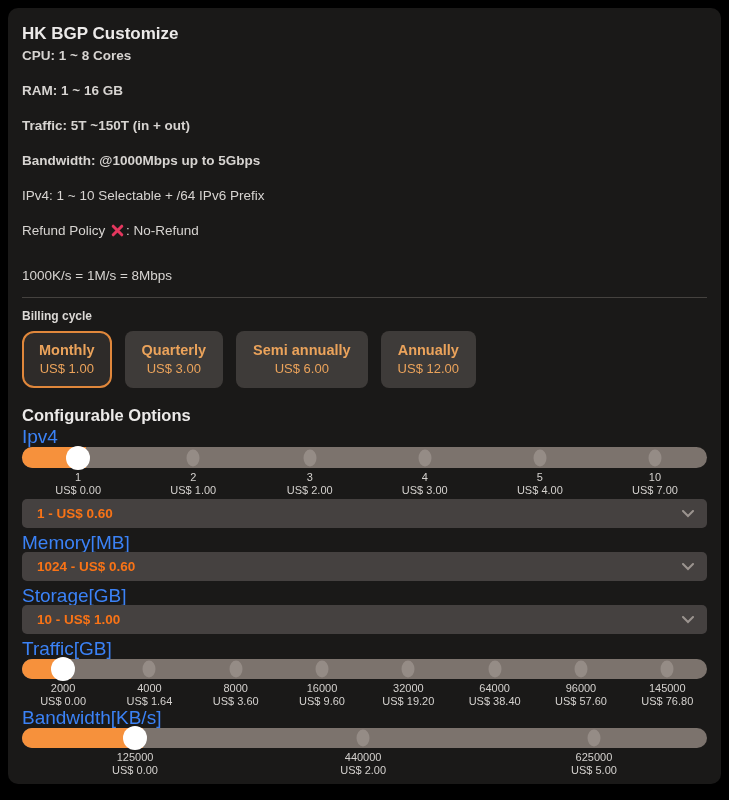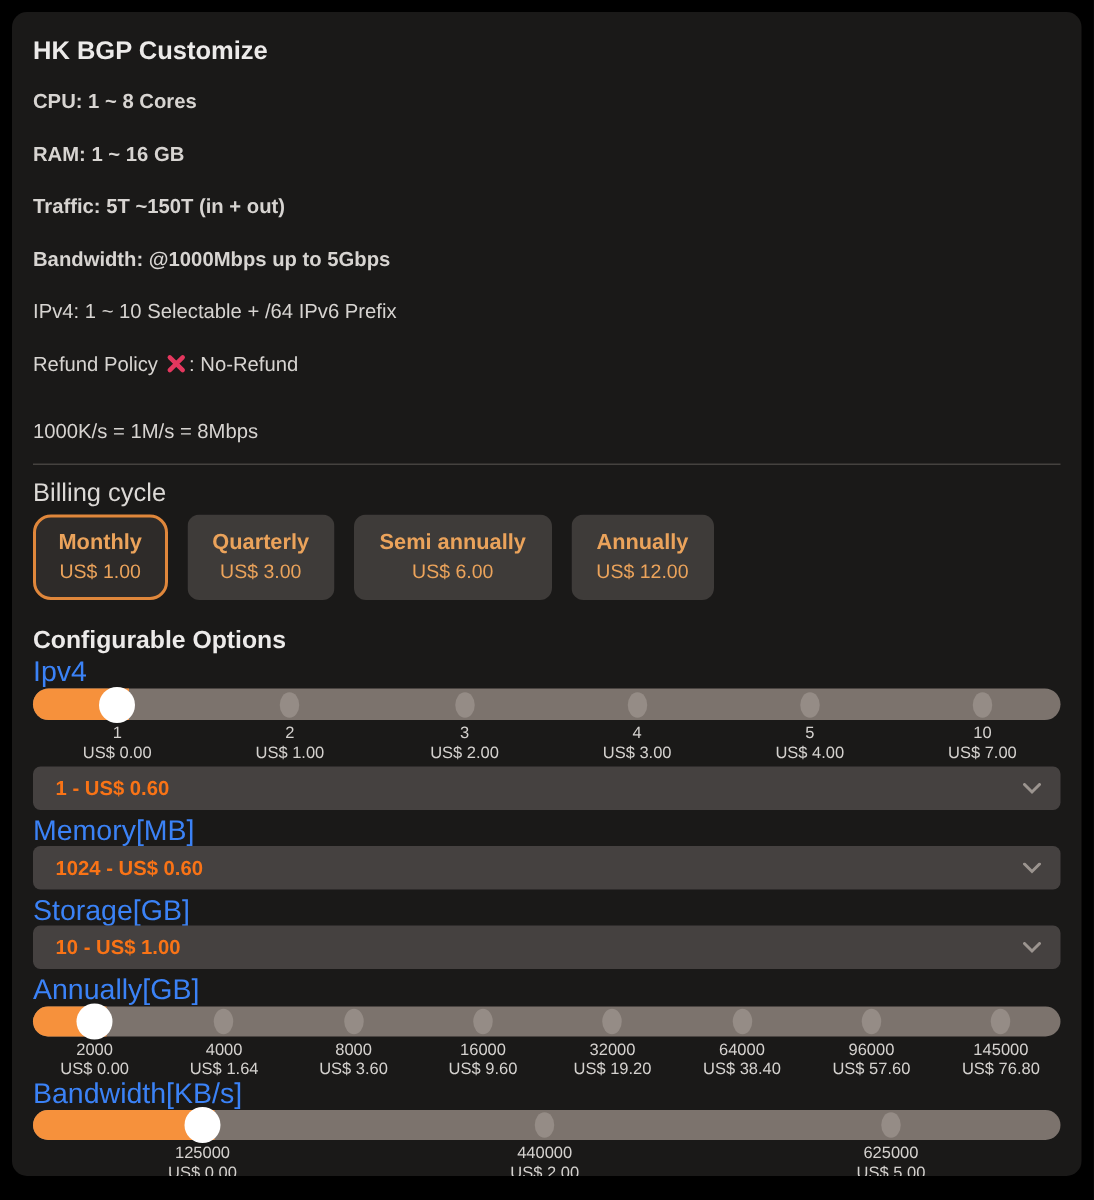--- a/index.html
+++ b/index.html
@@ -1,25 +1,25 @@
 <!DOCTYPE html>
 <html><head>
 <meta charset="utf-8">
 <style>
   html,body{margin:0;padding:0;background:#000;}
   body{width:729px;height:800px;position:relative;font-family:"Liberation Sans","DejaVu Sans",sans-serif;overflow:hidden;}
   .panel{position:absolute;left:8px;top:8px;width:713px;height:776px;background:#1a1918;border-radius:10px;box-sizing:border-box;padding:0 14px;overflow:hidden;}
   .title{margin:0;padding-top:16px;font-size:17px;line-height:20px;font-weight:700;color:#eceae9;}
   .spec{margin:20px 0 0;font-size:13.5px;line-height:15px;color:#d7d4d1;}
-  .spec.first{margin-top:16px;}
+  .spec.first{margin-top:4px;}
   .spec.b{font-weight:700;}
   .refund-x{display:inline-block;vertical-align:-2px;margin:0 2px;}
   .note{margin:28px 0 0;font-size:13.5px;line-height:15px;color:#d7d4d1;}
   .divider{border:none;border-top:1px solid #45423f;margin:14px 0 0;}
-  .field-label{margin:11px 0 0;font-size:17px;line-height:15px;color:#dcd9d6;}
+  .field-label{margin:11px 0 0;font-size:12px;line-height:15px;color:#dcd9d6;font-weight:bold;}
   .billing-row{display:flex;gap:13px;margin-top:7px;}
   .billing-option{background:#3e3b39;border:2px solid transparent;border-radius:8px;color:#eba35b;text-align:center;padding:7px 15px 8px;cursor:pointer;box-sizing:border-box;}
   .billing-option.selected{border-color:#e0873b;background:#2e2b29;border-radius:12px;}
   .billing-name{font-size:14.5px;font-weight:600;line-height:20px;}
   .billing-price{font-size:13px;line-height:18px;}
   .co-heading{margin:18px 0 0;font-size:16.5px;line-height:19px;font-weight:700;color:#eceae9;}
   .opt-label{margin:8px 0 0;font-size:19px;line-height:14px;color:#3b82f6;}
   .opt-label.tight{margin-top:1px;}
   .opt-label.m11{margin-top:8px;}
   .slider{position:relative;height:21px;border-radius:11px;background:#7c736d;margin-top:3px;}
@@ -134,21 +134,21 @@
   <div class="opt-label m11">Storage[GB]</div>
   <div class="select">
     <span class="select-value">10 - US$ 1.00</span>
     <span class="chevron">
         <svg width="12" height="8" viewBox="0 0 12 8">
           <polyline points="1,1 6,6 11,1" stroke="#9b948f" stroke-width="2" fill="none" stroke-linecap="round"></polyline>
         </svg>
       </span>
   </div>
 
-  <div class="opt-label">Annually[GB]</div>
+  <div class="opt-label">Traffic[GB]</div>
   <div class="slider" style="height:20px">
     <div class="slider-fill" style="width:calc(6% + 8px)"></div>
     <div class="slider-dot" style="left:18.6%"></div>
     <div class="slider-dot" style="left:31.2%"></div>
     <div class="slider-dot" style="left:43.8%"></div>
     <div class="slider-dot" style="left:56.4%"></div>
     <div class="slider-dot" style="left:69%"></div>
     <div class="slider-dot" style="left:81.6%"></div>
     <div class="slider-dot" style="left:94.2%"></div>
     <div class="slider-handle" style="left:6%"></div>

